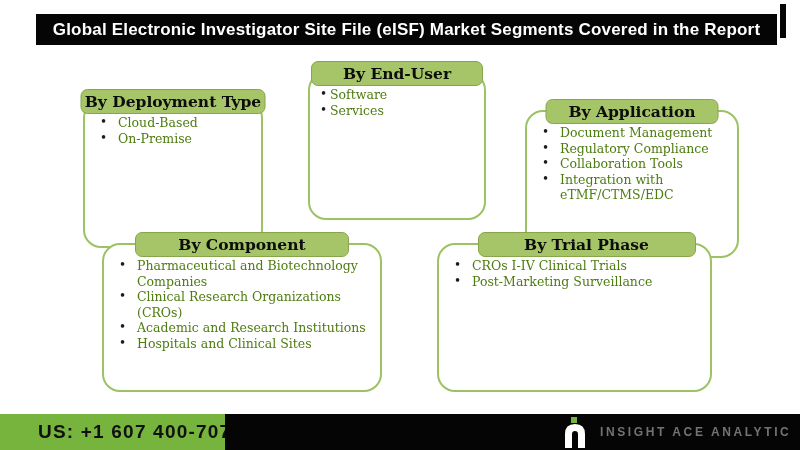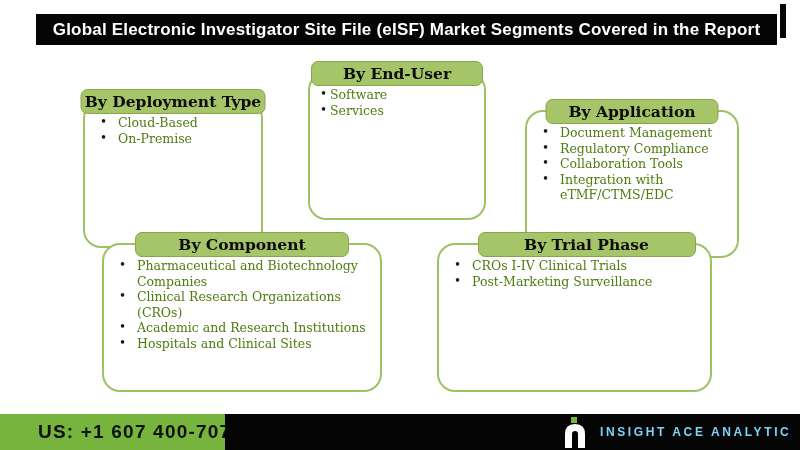--- a/index.html
+++ b/index.html
@@ -84,21 +84,21 @@
   .footer-brand {
     flex:1; height:100%;
     background:#050505;
     position:relative;
     display:flex; align-items:center;
   }
   .logo-mark { position:absolute; left:337px; top:3px; width:26px; height:31px; }
   .brand-text {
     position:absolute; left:375px; top:0; height:100%;
     display:flex; align-items:center;
-    color:#7dd3fc; font-size:12px; font-weight:bold; letter-spacing:2.6px;
+    color:#737373; font-size:12px; font-weight:bold; letter-spacing:2.6px;
     white-space:nowrap;
   }
 </style>
 </head>
 <body>
 
 <div class="stage">
 
   <div class="title-bar">
     <span>Global Electronic Investigator Site File (eISF) Market Segments Covered in the Report</span>

